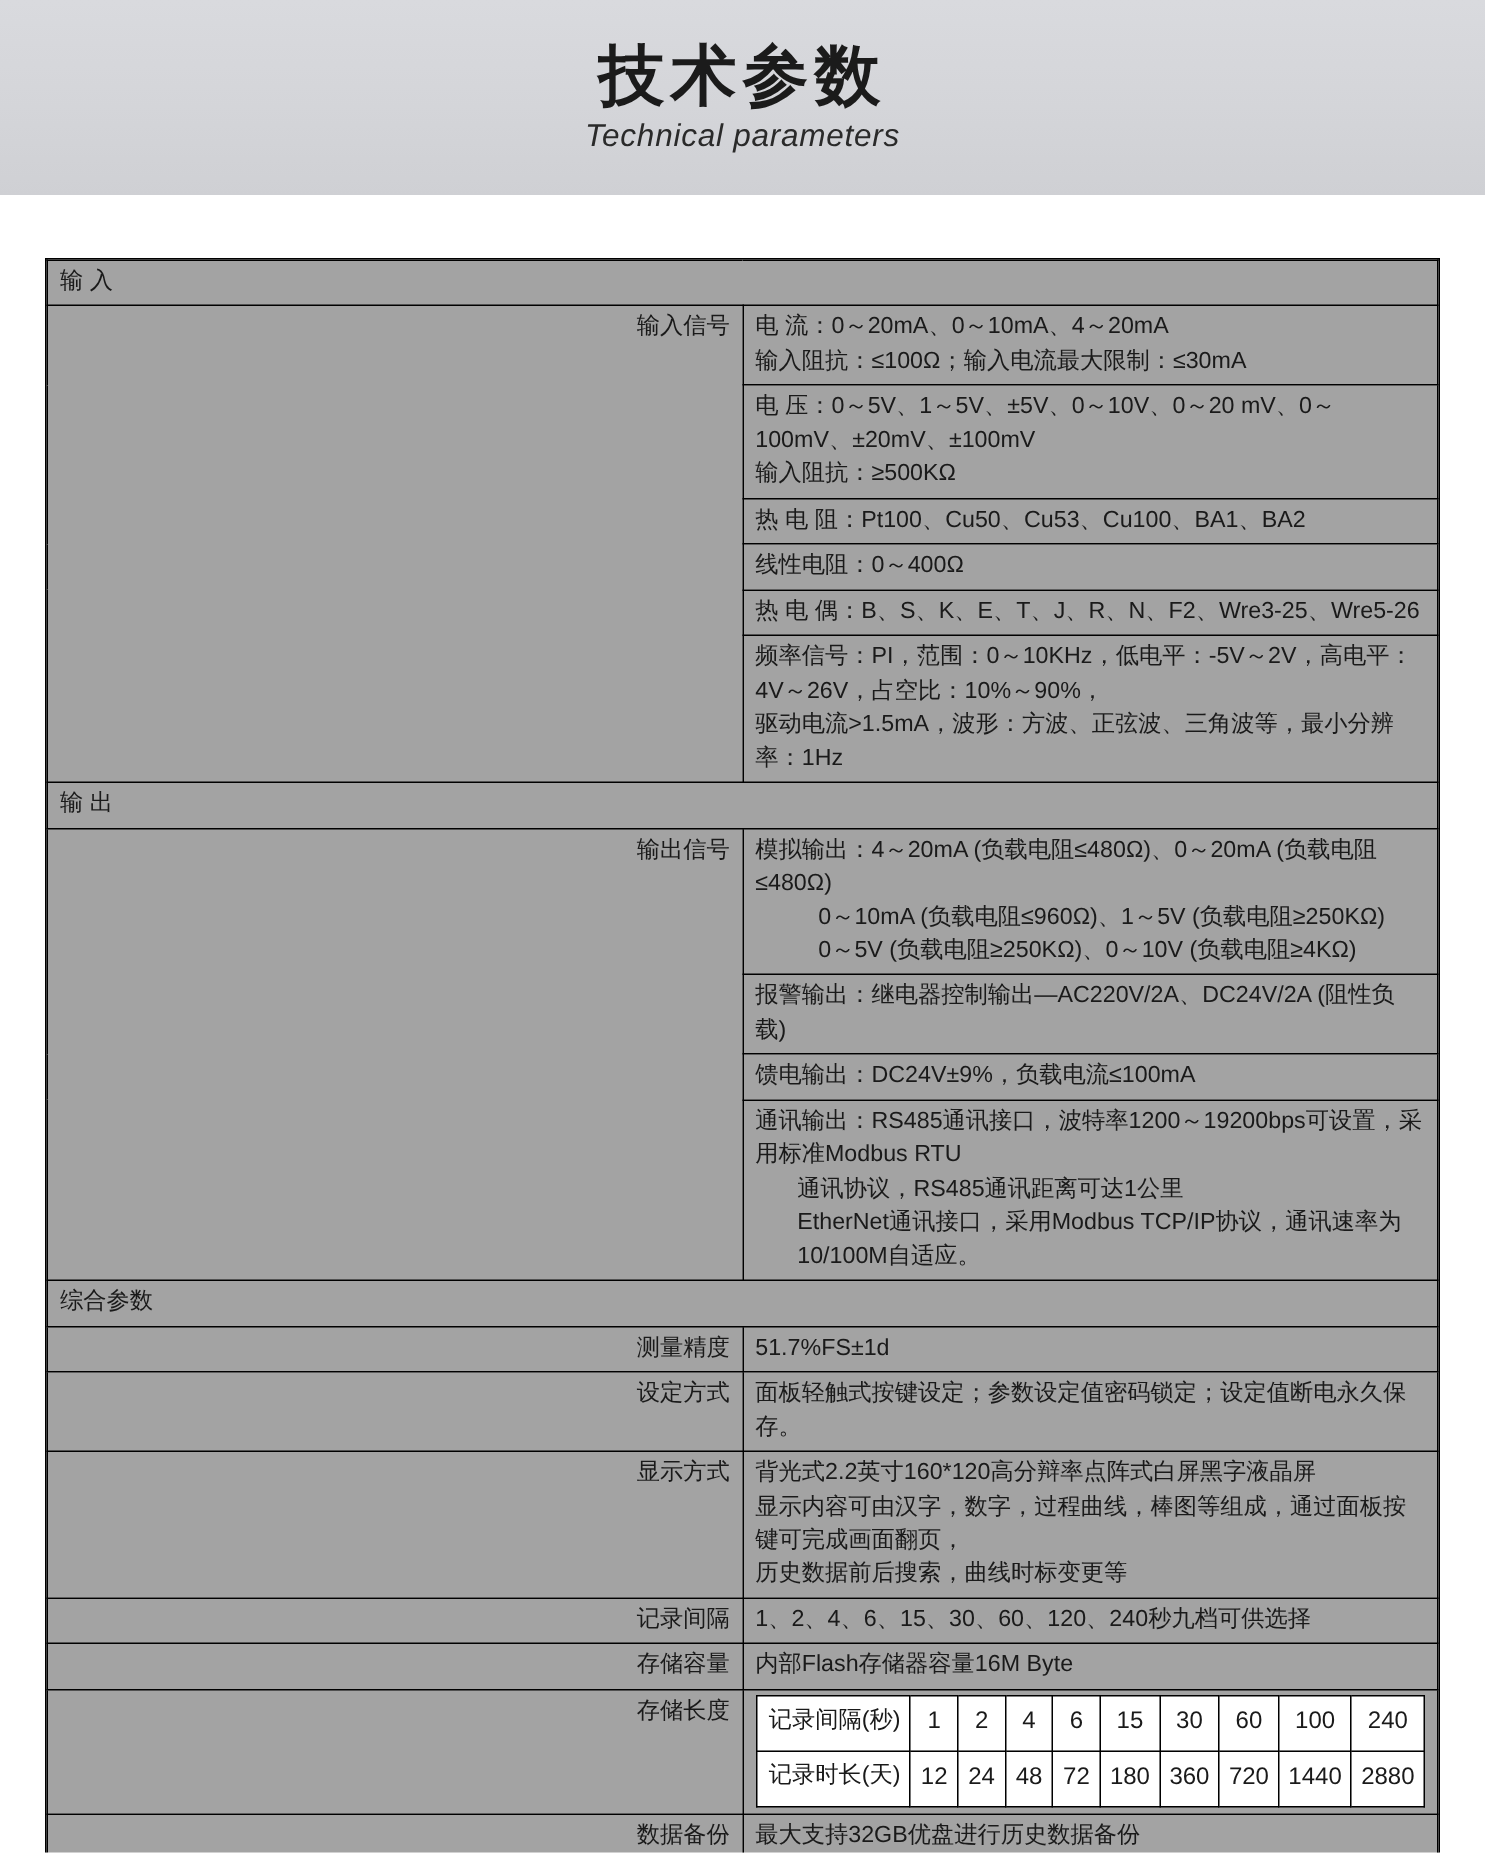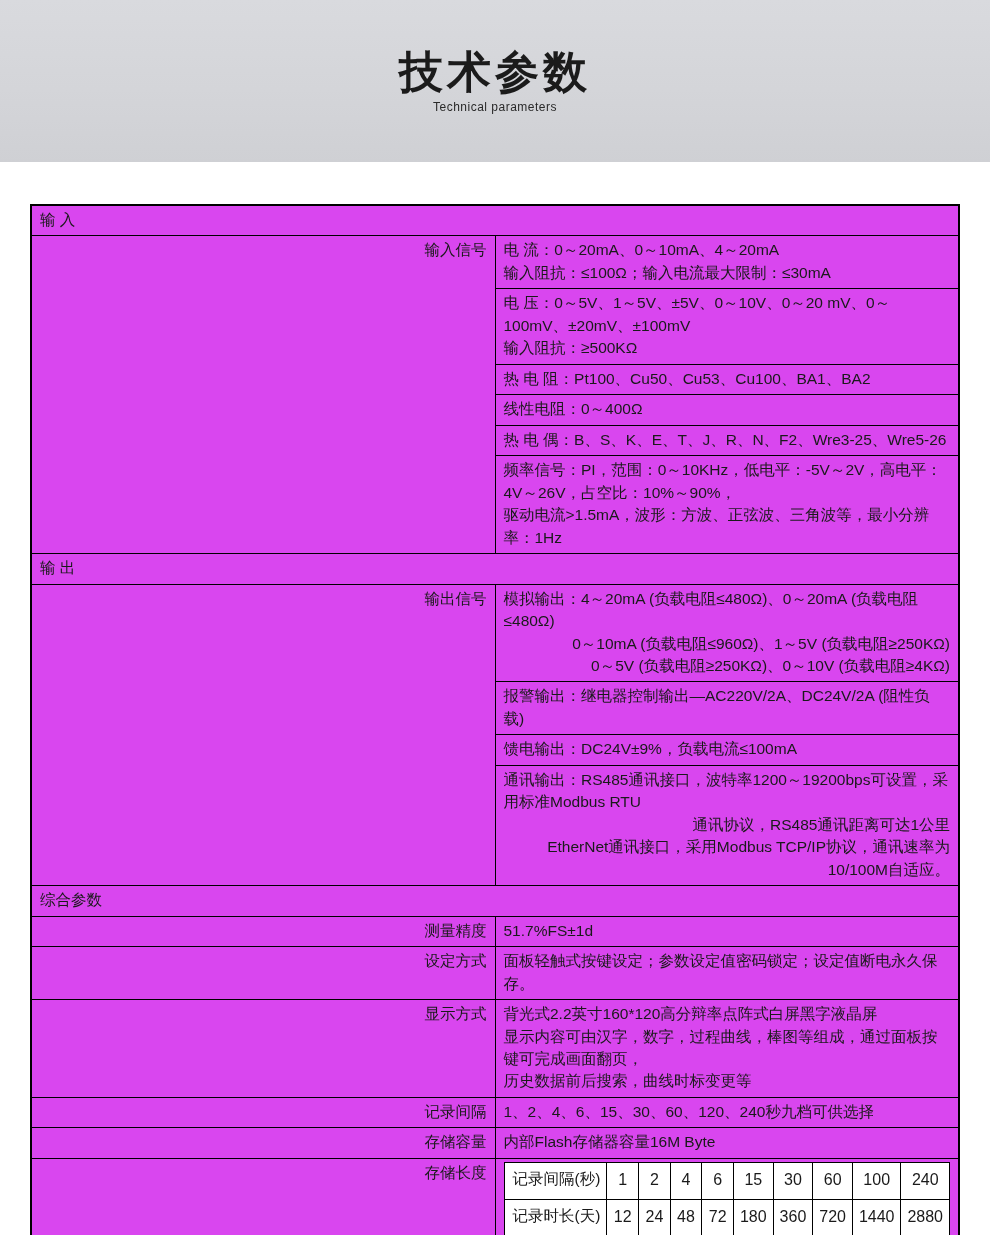--- a/index.html
+++ b/index.html
@@ -11,40 +11,41 @@
     width: 990px;
     height: 1235px;
     font-family: "Liberation Sans", "DejaVu Sans", sans-serif;
     color: #1a1a1a;
     overflow: hidden;
   }
 
   
   .banner {
     width: 990px;
-    height: 162px;
+    height: 130px;
     background: linear-gradient(180deg, #d9dade 0%, #d4d5d9 55%, #cfd0d4 100%);
     display: flex;
     flex-direction: column;
     align-items: center;
     justify-content: center;
     box-sizing: border-box;
   }
   .banner-title {
     font-size: 44px;
     font-weight: bold;
     letter-spacing: 4px;
     color: #1b1b1b;
     line-height: 1.1;
   }
   .banner-sub {
-    font-size: 12px;
+    font-size: 21px;
     color: #2a2a2a;
     letter-spacing: 0.5px;
     margin-top: 4px;
+    font-style: italic;
   }
 
   
   .sheet {
     margin: 42px 30px 0 30px;
     width: 930px;
     border: 1px solid #000;
     border-collapse: collapse;
     box-sizing: border-box;
   }
@@ -52,34 +53,34 @@
     width: 100%;
     border-collapse: collapse;
     table-layout: fixed;
   }
   table.spec td {
     border: 1px solid #000;
     padding: 3px 8px 4px 8px;
     font-size: 15.5px;
     line-height: 1.45;
     vertical-align: top;
-    background: #d946ef;
+    background: #a3a3a3;
   }
   td.label {
     width: 122px;
     white-space: nowrap;
     padding-left: 14px;
     text-align: right;
   }
   td.section {
     font-size: 15.5px;
     padding-left: 14px;
   }
-  .indent1 { padding-left: 28px; display: block; text-align: right; }
-  .indent2 { padding-left: 42px; display: block; text-align: right; }
+  .indent1 { padding-left: 28px; display: block; }
+  .indent2 { padding-left: 42px; display: block; }
 
   
   .inner-wrap {
     padding: 10px 0 12px 12px;
   }
   table.inner {
     border-collapse: collapse;
     table-layout: fixed;
   }
   table.inner td {

